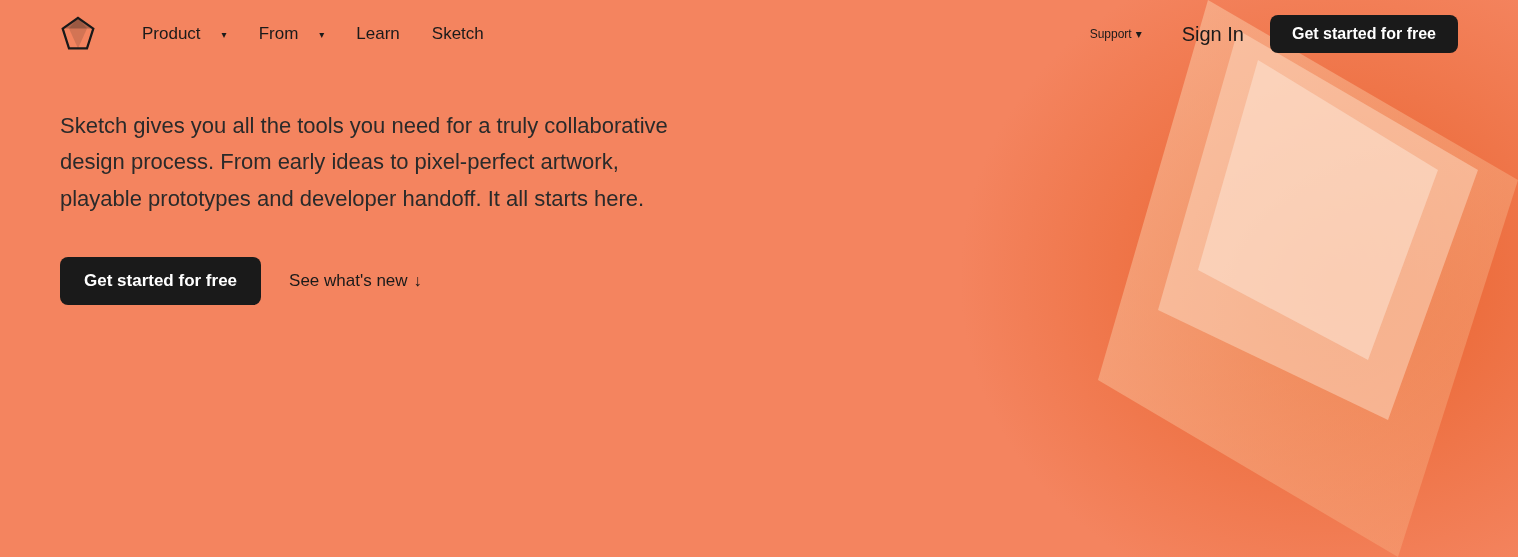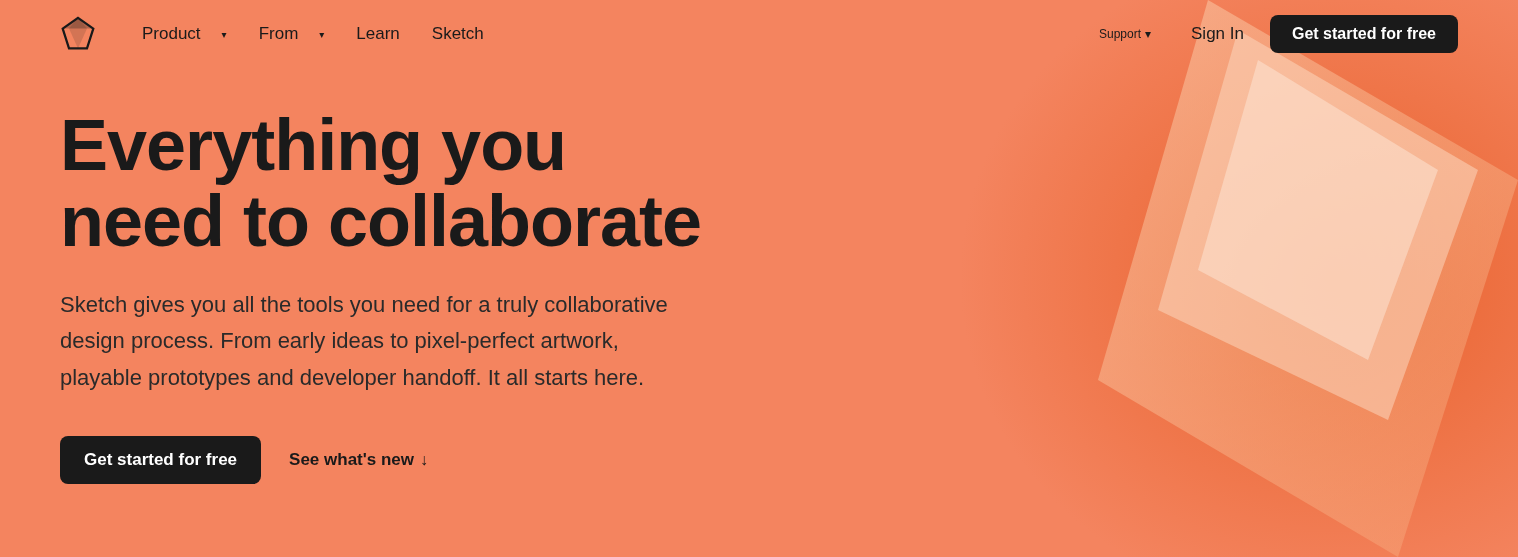--- a/index.html
+++ b/index.html
@@ -84,21 +84,21 @@
       padding: 8px 14px;
       font-size: 12px;
       font-weight: 500;
       color: #1a1a1a;
       cursor: pointer;
       border-radius: 6px;
     }
 
     .nav-sign-in {
       padding: 8px 18px;
-      font-size: 17px;
+      font-size: 20px;
       font-weight: 500;
       color: #1a1a1a;
       cursor: pointer;
       border-radius: 6px;
       background: transparent;
       border: none;
     }
 
     .nav-cta {
       padding: 10px 22px;
@@ -154,21 +154,21 @@
       border-radius: 8px;
       cursor: pointer;
       white-space: nowrap;
     }
 
     .btn-secondary {
       display: flex;
       align-items: center;
       gap: 6px;
       font-size: 17px;
-      font-weight: 700;
+      font-weight: 400;
       color: #1a1a1a;
       background: transparent;
       border: none;
       cursor: pointer;
       text-decoration: none;
     }
 
     .btn-secondary .arrow {
       font-size: 16px;
     }
@@ -245,21 +245,20 @@
       <a class="nav-support">
         <span>Support</span>
         <span class="chevron">▾</span>
       </a>
       <button class="nav-sign-in">Sign In</button>
       <button class="nav-cta">Get started for free</button>
     </div>
   </nav>
 
   <section class="hero">
-    <h1 class="hero-title">Everything you need to collaborate</h1>
     <p class="hero-subtitle">Sketch gives you all the tools you need for a truly collaborative design process. From early ideas to pixel-perfect artwork, playable prototypes and developer handoff. It all starts here.</p>
     <div class="hero-actions">
       <button class="btn-primary">Get started for free</button>
       <a class="btn-secondary">
         <span>See what's new</span>
         <span class="arrow">↓</span>
       </a>
     </div>
   </section>
 

